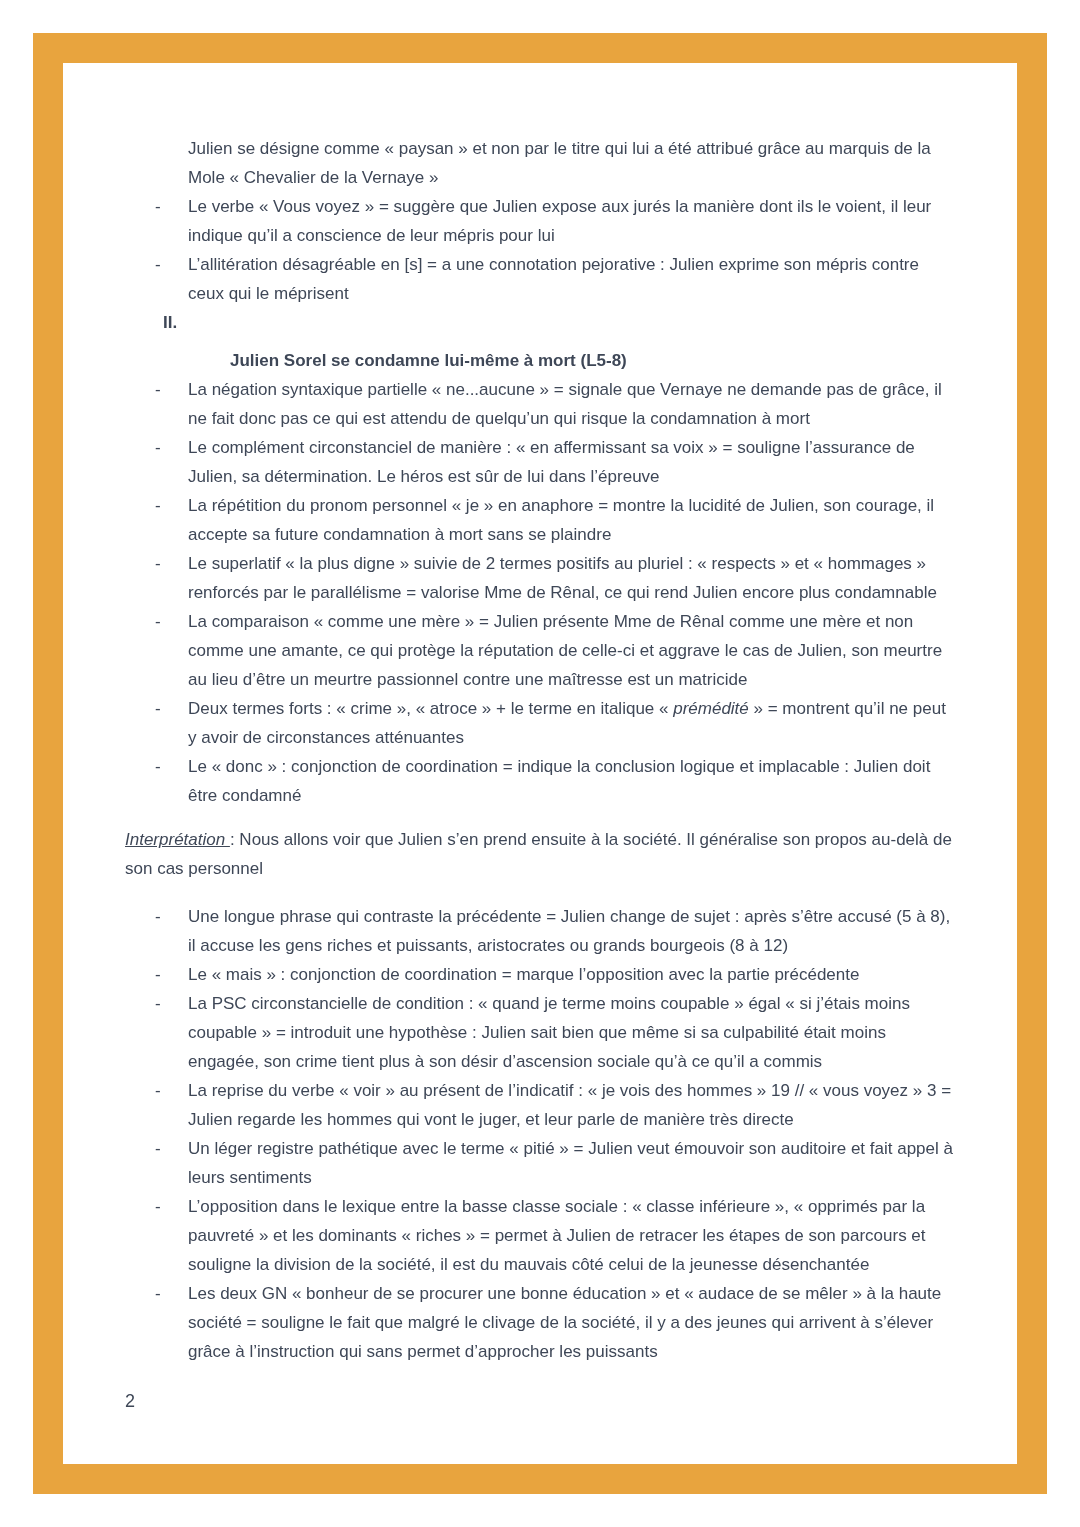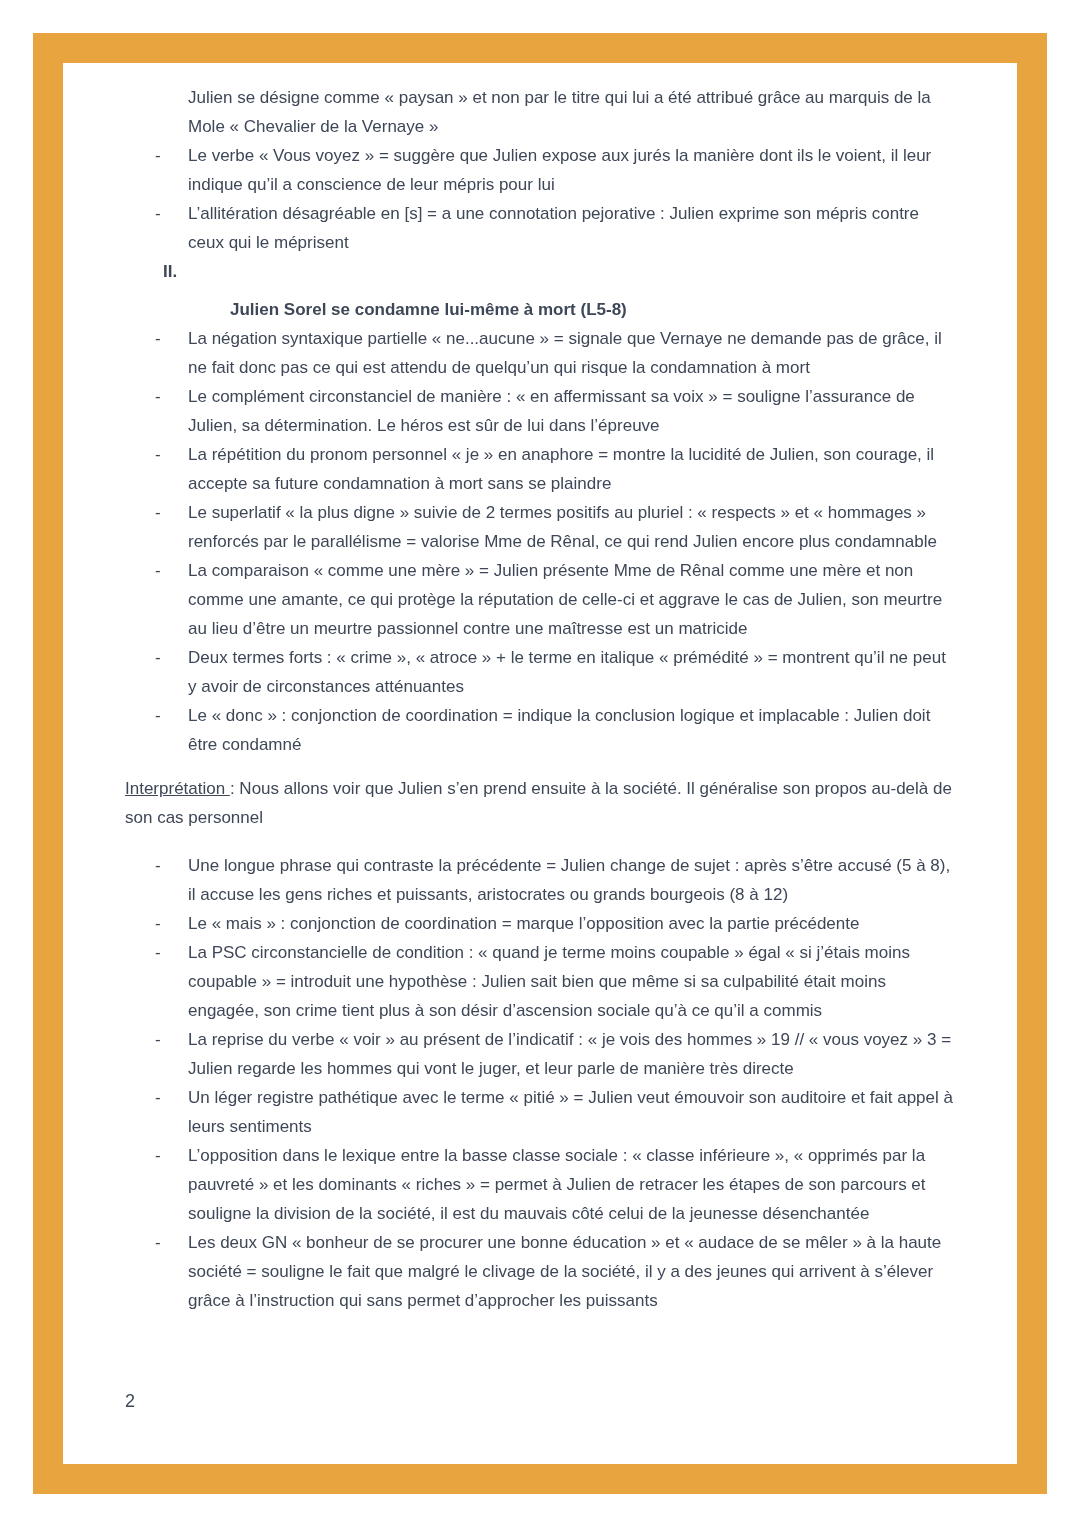--- a/index.html
+++ b/index.html
@@ -24,31 +24,31 @@
   .page {
     position: relative;
     width: 100%;
     height: 100%;
     background: #ffffff;
     color: #3E4757;
     font-size: 17px;
     line-height: 29px;
     overflow: hidden;
   }
-  .doc-content { padding: 20px 62px 0 62px; }
+  .doc-content { padding: 71px 62px 0 62px; }
   .li { display: flex; margin-left: 30px; }
   .dash { width: 33px; flex: 0 0 33px; }
   .li-text { flex: 1 1 auto; }
   .cont { margin-left: 63px; }
   .heading { display: flex; margin-left: 30px; font-weight: bold; }
   .h-num { width: 67px; flex: 0 0 67px; margin-left: 8px; }
   .h-text { flex: 1 1 auto; margin-top: 38px; }
   .para { margin: 15px 0 19px 0; }
-  .underline { text-decoration: underline; }
-  .italic { }
+  .underline { text-decoration: underline; font-style: italic; }
+  .italic { font-style: italic; }
   .page-number {
     position: absolute;
     left: 62px;
     bottom: 48px;
     font-size: 18px;
   }
 </style>
 </head>
 <body>
 

